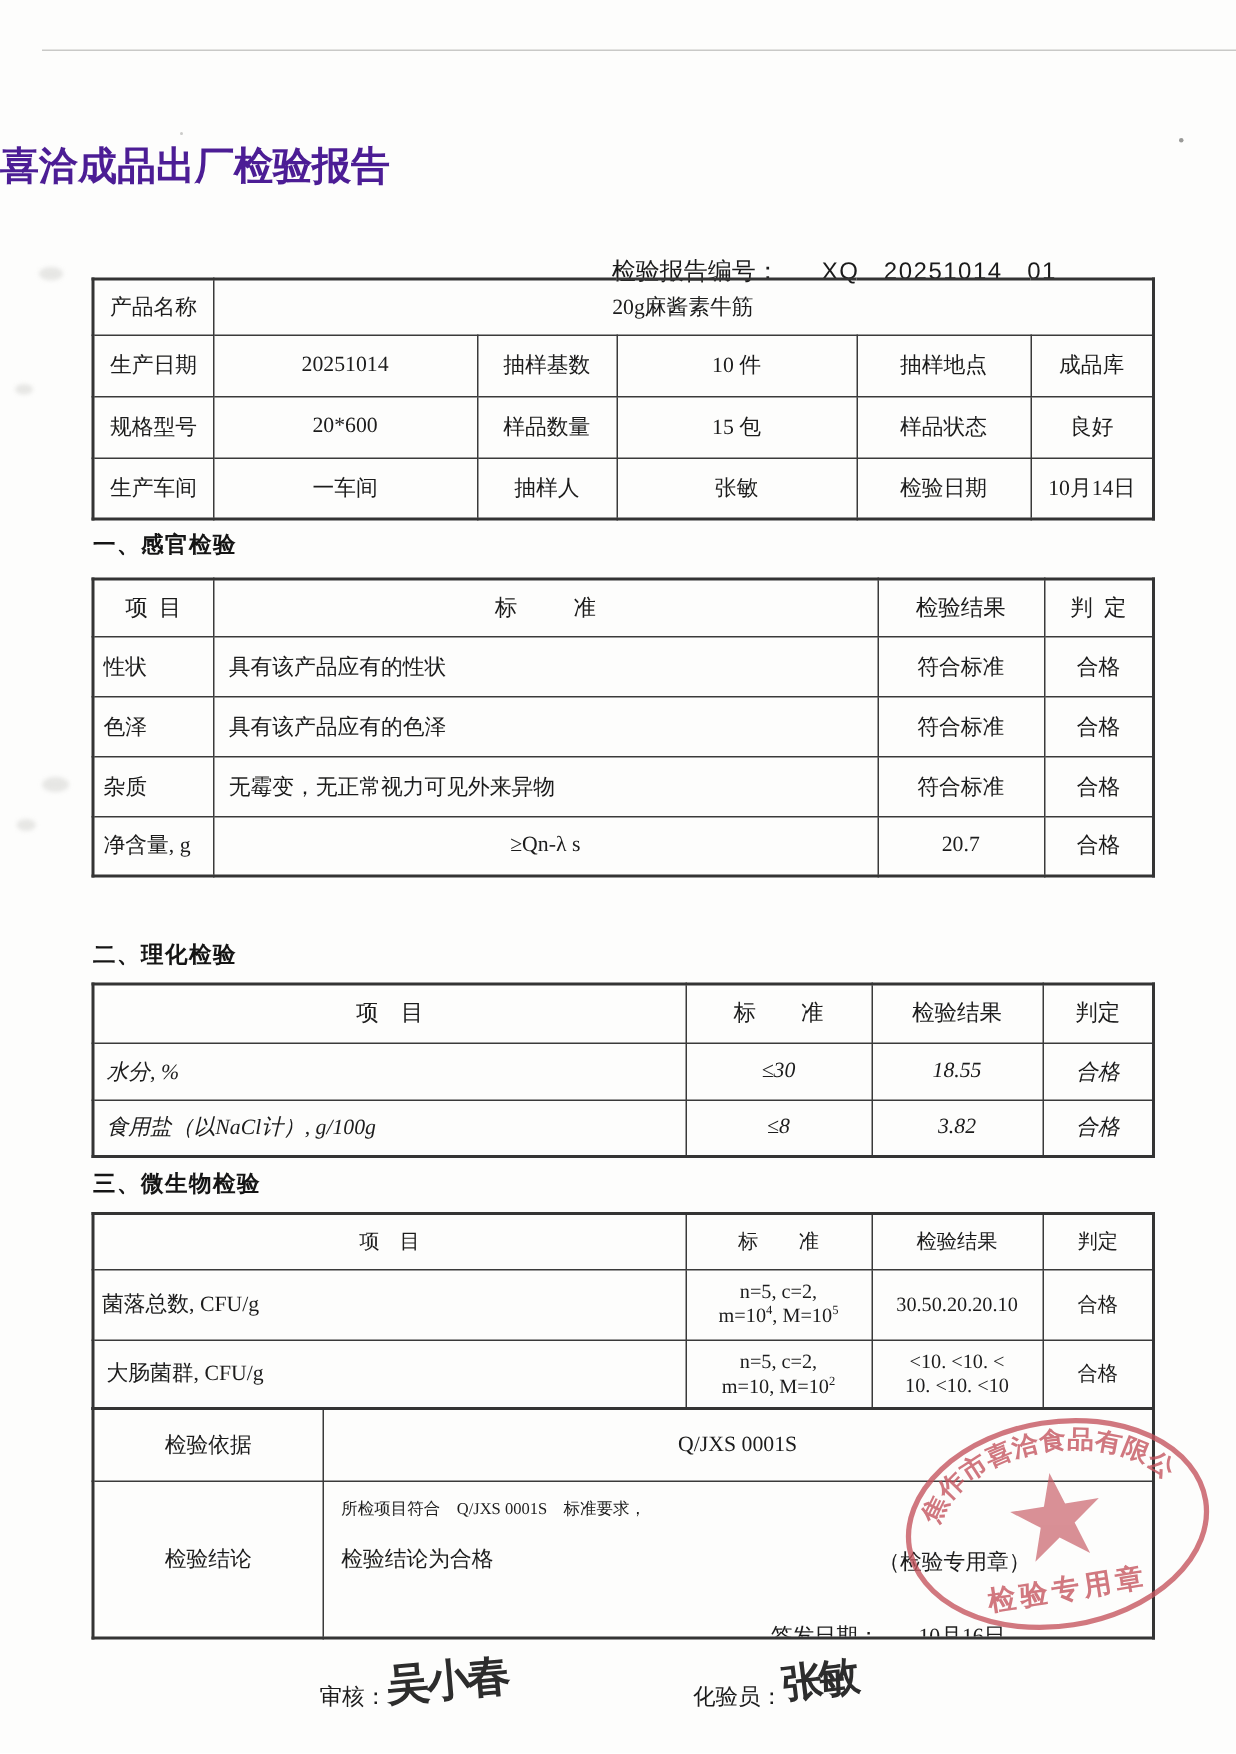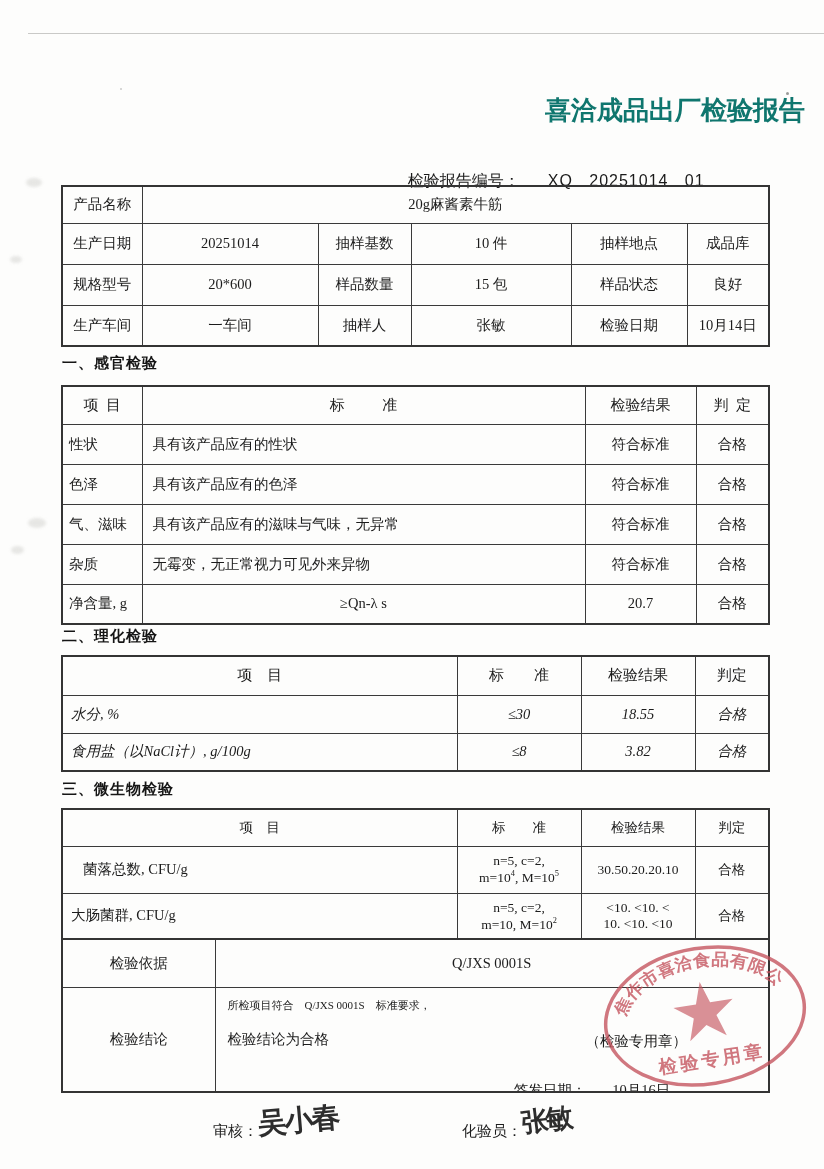--- a/index.html
+++ b/index.html
@@ -8,23 +8,23 @@
     background:#fdfdfc;overflow:hidden;
     font-family:"Liberation Serif","DejaVu Serif",serif;
     color:#1c1c1c;
   }
   
   .artifact-line{position:absolute;left:28px;top:33px;width:796px;height:1px;background:#bfbfbd;opacity:.85;}
   .speck{position:absolute;background:#9a9a98;border-radius:50%;}
   .smudge{position:absolute;background:#d8d8d5;border-radius:50%;filter:blur(1.5px);opacity:.6;}
 
   .title{
-    position:absolute;left:0;top:93px;width:805px;text-align:right;
+    position:absolute;left:0;top:93px;width:805px;text-align:left;
     font-family:"Liberation Sans","DejaVu Sans",sans-serif;
-    font-size:26px;font-weight:bold;letter-spacing:0px;color:#0f766e;
+    font-size:26px;font-weight:bold;letter-spacing:0px;color:#4c1d95;
   }
   .report-no{
     position:absolute;left:390px;top:153px;
     font-family:"Liberation Sans","DejaVu Sans",sans-serif;
     font-size:16px;color:#1a1a1a;white-space:pre;
   }
   .report-no .val{margin-left:28px;letter-spacing:1px;}
 
   table{border-collapse:collapse;table-layout:fixed;position:absolute;background:transparent;}
   table{border:2px solid #343434;}
@@ -165,26 +165,20 @@
       <td>符合标准</td>
       <td>合格</td>
     </tr>
     <tr>
       <td class="left">色泽</td>
       <td class="std">具有该产品应有的色泽</td>
       <td>符合标准</td>
       <td>合格</td>
     </tr>
     <tr>
-      <td class="left">气、滋味</td>
-      <td class="std">具有该产品应有的滋味与气味，无异常</td>
-      <td>符合标准</td>
-      <td>合格</td>
-    </tr>
-    <tr>
       <td class="left">杂质</td>
       <td class="std">无霉变，无正常视力可见外来异物</td>
       <td>符合标准</td>
       <td>合格</td>
     </tr>
     <tr>
       <td class="left">净含量, g</td>
       <td class="ctr">≥Qn-λ s</td>
       <td>20.7</td>
       <td>合格</td>
@@ -231,21 +225,21 @@
         <col style="width:74px">
       </colgroup>
     <tbody>
         <tr>
       <td class="hdr">项    目</td>
       <td class="hdr">标        准</td>
       <td class="hdr">检验结果</td>
       <td class="hdr">判定</td>
     </tr>
     <tr>
-      <td class="left itemcell" style="padding-left:20px;">菌落总数, CFU/g</td>
+      <td class="left itemcell" style="padding-left:5px;">菌落总数, CFU/g</td>
       <td>
         <div>n=5, c=2,</div>
         <div><span>m=10</span><sup>4</sup><span>, M=10</span><sup>5</sup></div>
       </td>
       <td>
         <div>30.50.20.20.10</div>
       </td>
       <td>合格</td>
     </tr>
     <tr>

